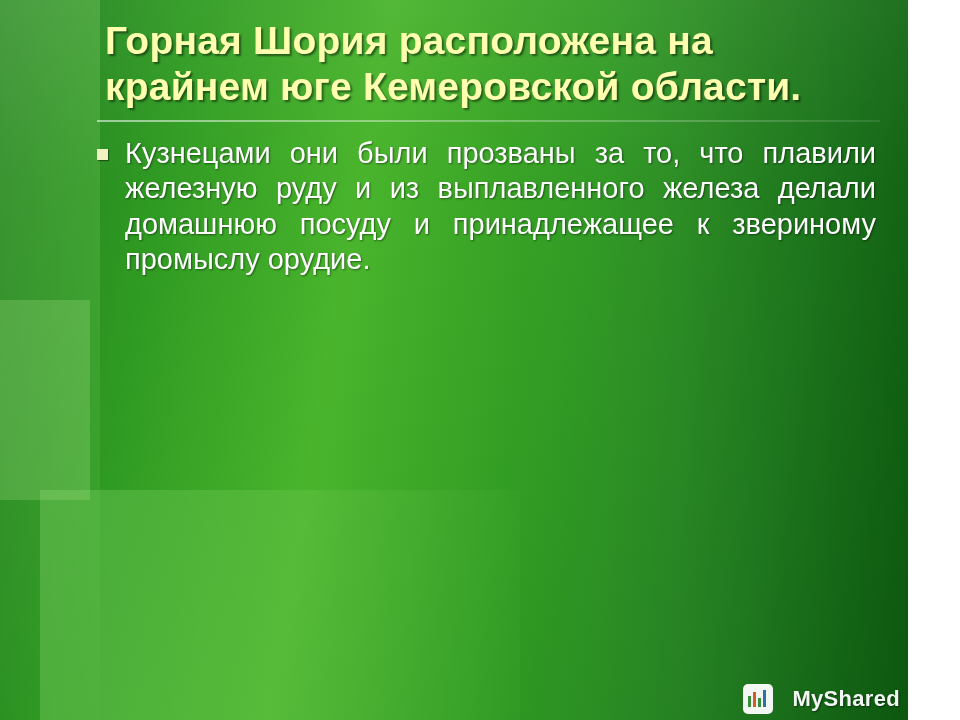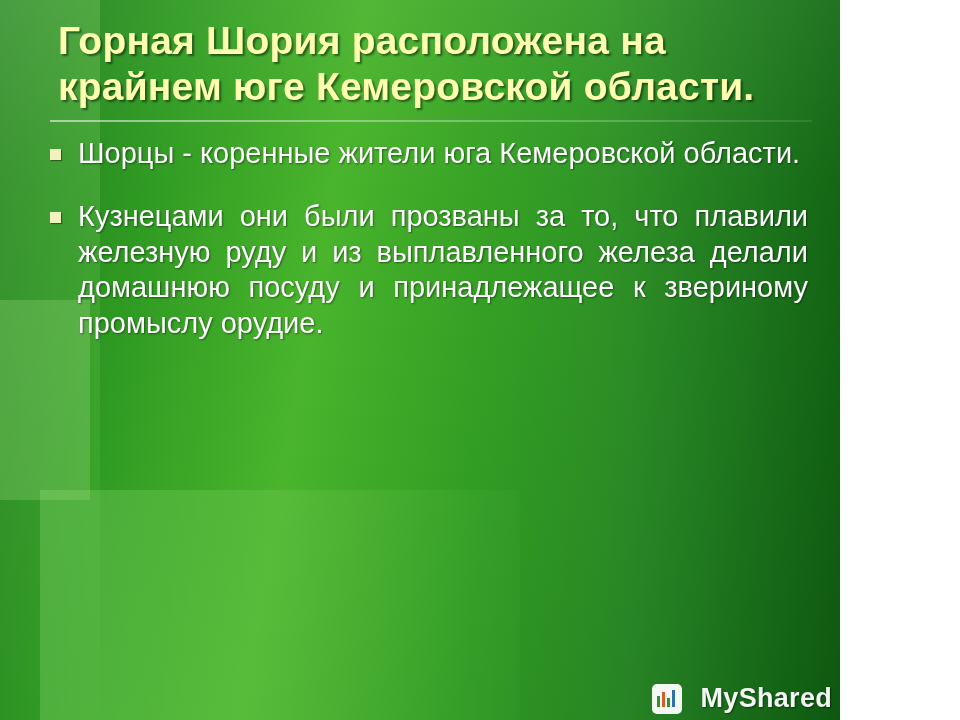--- a/index.html
+++ b/index.html
@@ -7,37 +7,38 @@
     padding: 0;
   }
   body {
     width: 960px;
     height: 720px;
     overflow: hidden;
     font-family: "Liberation Sans", sans-serif;
   }
   .slide {
     position: relative;
-    width: 840px;
+    width: 908px;
     height: 720px;
     box-sizing: border-box;
     background:
       linear-gradient(to right,
         rgba(255,255,255,0.00) 0%,
         rgba(255,255,255,0.00) 55%,
         rgba(255,255,255,0.03) 75%,
         rgba(255,255,255,0.00) 100%),
       linear-gradient(100deg,
         #1f7a1f 0%,
         #2f9a22 18%,
         #49b42c 38%,
         #2f9a22 60%,
         #1d7a1c 82%,
         #0f5c12 100%);
     overflow: hidden;
+    padding-left: 47px;
   }
 
   
   .band {
     position: absolute;
     pointer-events: none;
   }
   .band-a {
     left: 0; top: 0;
     width: 100px; height: 720px;
@@ -133,21 +134,21 @@
     height: 30px;
     border-radius: 5px;
     background: #ffffff;
     display: flex;
     align-items: center;
     justify-content: center;
   }
   .wm-badge svg { display: block; }
   .wm-text {
     color: #ffffff;
-    font-size: 27px;
+    font-size: 22px;
     font-weight: bold;
     text-shadow: 1px 1px 2px rgba(0,0,0,0.5);
     letter-spacing: 0.3px;
     margin-left: 12px;
   }
 </style>
 </head>
 <body>
 
 <div class="slide">
@@ -160,24 +161,20 @@
 
   <div class="content">
 
     <h1 class="slide-title">Горная Шория расположена на крайнем юге Кемеровской области.</h1>
 
     <div class="title-rule"></div>
 
     <ul class="bullets">
       <li>
         <span class="bullet-marker"></span>
-        <span class="bullet-text">Шорцы - коренные  жители  юга Кемеровской области.</span>
-      </li>
-      <li>
-        <span class="bullet-marker"></span>
         <span class="bullet-text">Кузнецами   они были   прозваны  за то, что плавили  железную  руду и из выплавленного железа   делали   домашнюю   посуду   и принадлежащее к звериному промыслу орудие.</span>
       </li>
     </ul>
 
   </div>
 
   <div class="watermark">
     <span class="wm-badge">
       <svg width="22" height="20" viewBox="0 0 22 20" aria-hidden="true">
         <rect x="1" y="7" width="3" height="11" fill="#3a8f3a"></rect>

